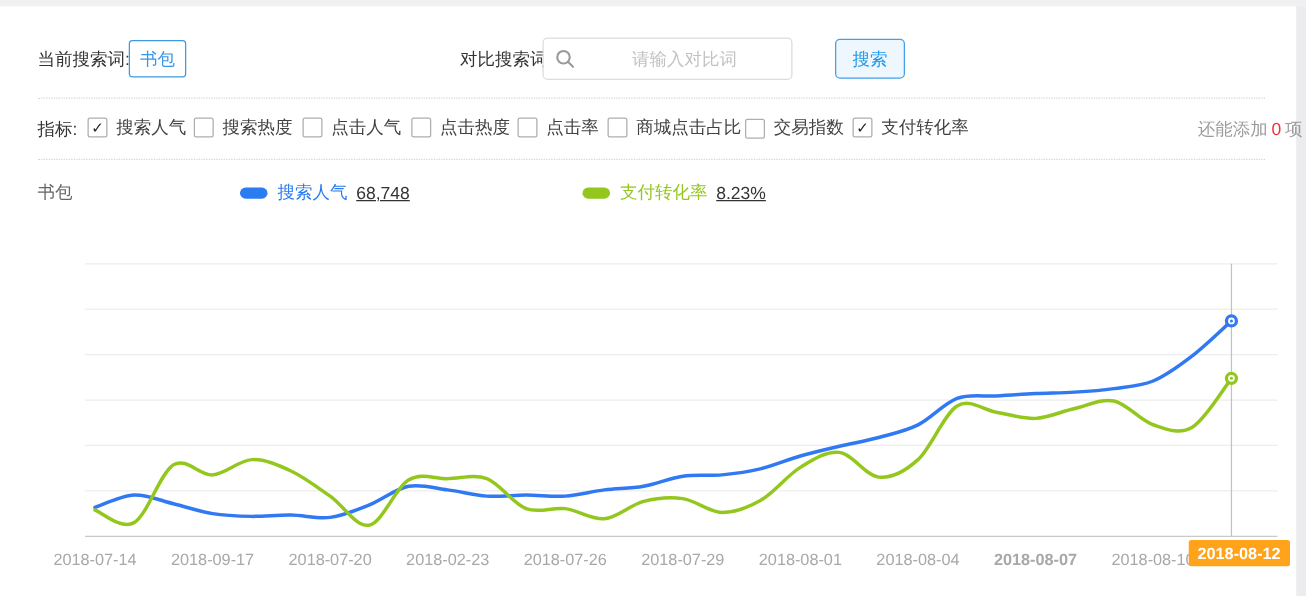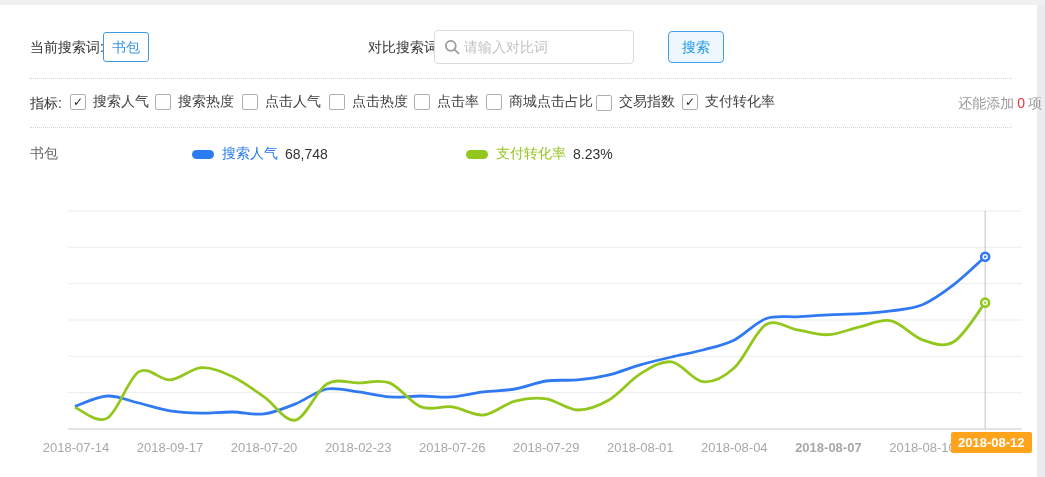--- a/index.html
+++ b/index.html
@@ -13,21 +13,21 @@
   .lbl{color:#333;font-size:14px;}
   .cur-label{position:absolute;left:30px;top:9px;}
   .term-btn{position:absolute;left:103px;top:2px;width:44px;height:28px;line-height:28px;
     text-align:center;border:1px solid #3d9ae0;border-radius:3px;color:#3896e6;font-size:14px;
     background:#fff;cursor:pointer;}
   .cmp-label{position:absolute;left:368px;top:9px;}
   .cmp-input-wrap{position:absolute;left:434px;top:0;width:198px;height:32px;border:1px solid #dcdcdc;
     border-radius:4px;background:#fff;display:flex;align-items:center;}
   .cmp-input-wrap svg{margin-left:9px;flex:0 0 auto;}
   .cmp-input{border:none;outline:none;flex:1;margin-left:2px;font-size:14px;color:#333;
-    font-family:"Liberation Sans",sans-serif;background:transparent;width:140px;}
+    font-family:"Liberation Sans",sans-serif;background:transparent;width:140px;text-align:center;}
   .cmp-input::placeholder{color:#c2c2c2;}
   .search-btn{position:absolute;left:652px;top:1px;width:54px;height:30px;line-height:30px;text-align:center;
     background:#edf7fd;border:1px solid #41a0e8;border-radius:4px;color:#2298e8;font-size:14px;cursor:pointer;margin-left:16px;}
 
   .dotted-sep{position:absolute;left:30px;width:982px;height:0;border-top:1px dotted #d5d5d5;}
   .sep1{top:78px;} .sep2{top:127px;}
 
   
   .row2{position:absolute;left:0;top:90px;width:1037px;height:26px;padding-left:32px;}
   .metrics-label{position:absolute;left:30px;top:5px;}
@@ -38,21 +38,21 @@
   .metric-item .m-label{margin-left:7px;color:#424242;font-size:14px;white-space:nowrap;}
   .remaining{position:absolute;right:27px;top:5px;color:#9b9b9b;font-size:14px;}
   .remaining .cnt{color:#f3303c;padding:0 3px;}
 
   
   .row3{position:absolute;left:0;top:142px;width:1037px;height:24px;}
   .term-name{position:absolute;left:30px;top:3px;color:#666;font-size:14px;}
   .legend-item{position:absolute;top:3px;display:flex;align-items:center;}
   .legend-item .pill{width:22px;height:9px;border-radius:5px;flex:0 0 auto;}
   .legend-item .l-name{margin-left:8px;font-size:14px;}
-  .legend-item .l-value{margin-left:7px;color:#333;font-size:14px;}
+  .legend-item .l-value{margin-left:7px;color:#333;font-size:14px;text-decoration:underline;}
   .legend-search{left:192px;} .legend-pay{left:466px;}
 
   
   .chart-wrap{position:absolute;left:12px;top:200px;width:1045px;height:277px;}
   .chart-svg{position:absolute;left:0;top:0;}
   .x-label{position:absolute;top:240px;transform:translateX(-50%);color:#a8a8a8;font-size:13px;white-space:nowrap;}
   .axis-badge{position:absolute;left:939px;top:232px;background:#ffa31a;color:#fff;font-size:13px;
     font-weight:bold;padding:3px 7px;border-radius:2px;white-space:nowrap;z-index:5;}
 </style>
 </head>

